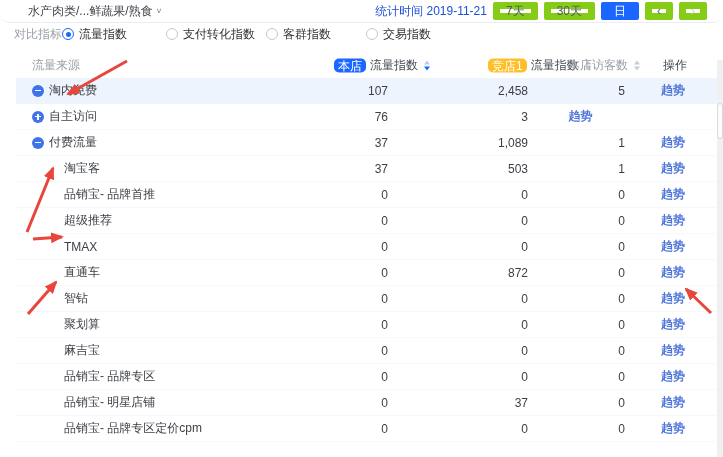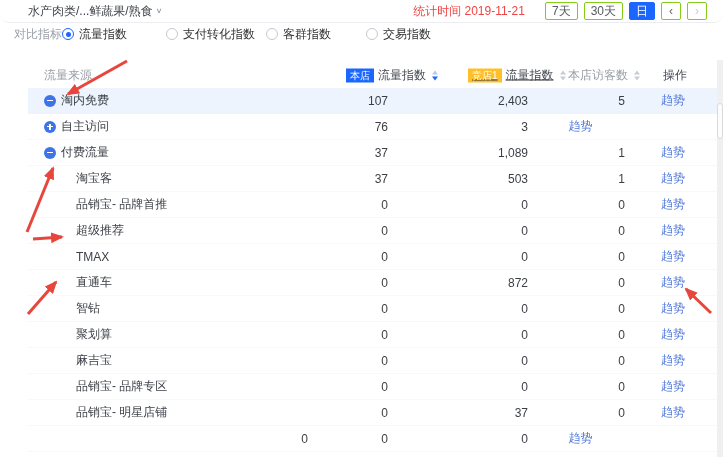--- a/index.html
+++ b/index.html
@@ -7,63 +7,63 @@
   body {
     font-family:"Liberation Sans","DejaVu Sans",sans-serif;
     font-size:12px; color:#333; background:#fff; overflow:hidden; position:relative;
     --accent:#1a66ff; --gold:#ffbf29; --link:#5077d9; --red:#e8463c;
   }
   
   .topbar { height:23px; display:flex; align-items:center; border-bottom:1px solid #ebedf0; padding:0 16px 0 28px;border-radius:9px; }
   .breadcrumb { display:flex; align-items:center; gap:3px; cursor:pointer; color:#3b3f45; }
   .caret { font-size:9px; color:#8a9099; transform:scaleY(.8); }
   .topbar-right { margin-left:auto; display:flex; align-items:center; gap:6px; }
-  .stat-time { color:#ef4444; margin-right:14px; }
+  .stat-time { color:#1d4ed8; }
   .tbtn { height:18px; min-width:20px; padding:0 6px; display:inline-flex; align-items:center; justify-content:center;
-          border:1px solid #84cc16; border-radius:2px; background:#fff; color:#555a61; cursor:pointer; font-size:12px; }
+          border:7px solid #84cc16; border-radius:2px; background:#fff; color:#555a61; cursor:pointer; font-size:12px; }
   .tbtn.active { background:var(--accent); border-color:var(--accent); color:#fff; }
   .tbtn.nav { font-size:12px; padding:0 5px; color:#666; }
   .tbtn.disabled { color:#c9cdd3; cursor:default; }
   
   .filter-row { height:22px; padding-left:14px; display:flex; align-items:center; }
   .filter-label { color:#9aa0a8; width:48px; }
   .radio-opt { display:flex; align-items:center; gap:5px; width:100px; cursor:pointer; }
   .radio-opt:first-of-type { width:104px; }
   .radio { width:12px; height:12px; border:1px solid #c4c9cf; border-radius:50%; background:#fff; position:relative; flex:none; }
   .radio-opt.selected .radio { border-color:var(--accent); }
   .radio-opt.selected .radio::after { content:""; position:absolute; left:2.5px; top:2.5px; width:5px; height:5px; border-radius:50%; background:var(--accent); }
   
-  .table { margin-top:17px; padding:0 6px 0 28px; }
+  .table { margin-top:7px; padding:0 6px 0 16px; }
   .thead { position:relative; height:26px; }
   .thead > div { position:absolute; top:50%; transform:translateY(-50%); white-space:nowrap; display:flex; align-items:center; gap:4px; }
   .h-source { left:16px; color:#9aa0a8; }
   .h-shop { left:318px; }
-  .h-rival { left:440px;text-decoration:underline; }
+  .h-rival { left:472px; }
   .h-visitors { right:77px; color:#9aa0a8; }
   .h-action { right:30px; color:#454a52; }
   .h-metric { color:#454a52; }
-  .badge { font-size:10px; line-height:12px; color:#fff; padding:1px 4px; border-radius:0; }
+  .badge { font-size:12px; line-height:12px; color:#fff; padding:1px 4px; border-radius:5px; }
   .badge.shop { background:var(--accent); }
   .badge.rival { background:var(--gold); }
   .sort { display:inline-flex; flex-direction:column; gap:2px; margin-left:2px; cursor:pointer; }
   .tri { width:0; height:0; border-left:3.5px solid transparent; border-right:3.5px solid transparent; }
   .tri.up { border-bottom:4px solid #c8ccd4; }
   .tri.down { border-top:4px solid #c8ccd4; }
   .sort.desc .tri.down { border-top-color:var(--accent); }
   .sort.desc .tri.up { border-bottom-color:#b9c9ef; }
   .tr { display:grid; grid-template-columns:1fr 80px 140px 97px 88px; height:26px; align-items:center; border-bottom:1px solid #f7f8fa; }
   .tr.highlight { background:#edf4fd; border-bottom-color:#edf4fd; }
   .td.name { display:flex; align-items:center; gap:5px; padding-left:16px; white-space:nowrap; color:#3b3f45; }
   .tr.lvl1 .td.name { padding-left:48px; }
   .expand { width:12px; height:12px; border-radius:50%; background:#3f74e8; position:relative; display:inline-block; cursor:pointer; flex:none; }
   .expand i { position:absolute; background:#fff; }
   .expand .h { width:6px; height:1.6px; left:3px; top:5.2px; }
   .expand .v { width:1.6px; height:6px; left:5.2px; top:3px; }
   .td.num { text-align:right; padding-right:4px; color:#3b3f45; }
-  .td.action { text-align:center; }
+  .td.action { text-align:center;font-weight:bold; }
   .trend { color:var(--link); cursor:pointer; text-decoration:none; }
   
   .scrollbar { position:absolute; right:0; top:60px; bottom:0; width:6px; background:#eef0f2; }
   .scroll-thumb { position:absolute; top:43px; left:0; width:6px; height:36px; background:#fcfcfd; border:1px solid #d8dadd; border-radius:3px; cursor:pointer; }
   
   .annotations { position:absolute; left:0; top:0; width:723px; height:457px; pointer-events:none; }
 </style>
 </head>
 <body style="--accent: #1a66ff; --gold: #ffbf29; --link: #5077d9; --red: #e8463c;">
 
@@ -136,21 +136,21 @@
   </div>
   <div id="tbody">
       <div class="tr lvl0 highlight">
     <div class="td name">
       <span class="expand minus">
             <i class="h"></i>
           </span>
       <span>淘内免费</span>
     </div>
     <div class="td num">107</div>
-    <div class="td num">2,403</div>
+    <div class="td num">2,458</div>
     <div class="td num">5</div>
     <div class="td action"><a class="trend">趋势</a></div>
   </div>
       <div class="tr lvl0">
     <div class="td name">
       <span class="expand plus">
             <i class="h"></i>
             <i class="v"></i>
           </span>
       <span>自主访问</span>
@@ -265,20 +265,24 @@
     <div class="td name">
 
       <span>品销宝- 明星店铺</span>
     </div>
     <div class="td num">0</div>
     <div class="td num">37</div>
     <div class="td num">0</div>
     <div class="td action"><a class="trend">趋势</a></div>
   </div>
       <div class="tr lvl1">
+    <div class="td name">
+
+      <span>品销宝- 品牌专区定价cpm</span>
+    </div>
     <div class="td num">0</div>
     <div class="td num">0</div>
     <div class="td num">0</div>
     <div class="td action"><a class="trend">趋势</a></div>
   </div>
     </div>
 </div>
 
 <div class="scrollbar">
   <div class="scroll-thumb"></div>

